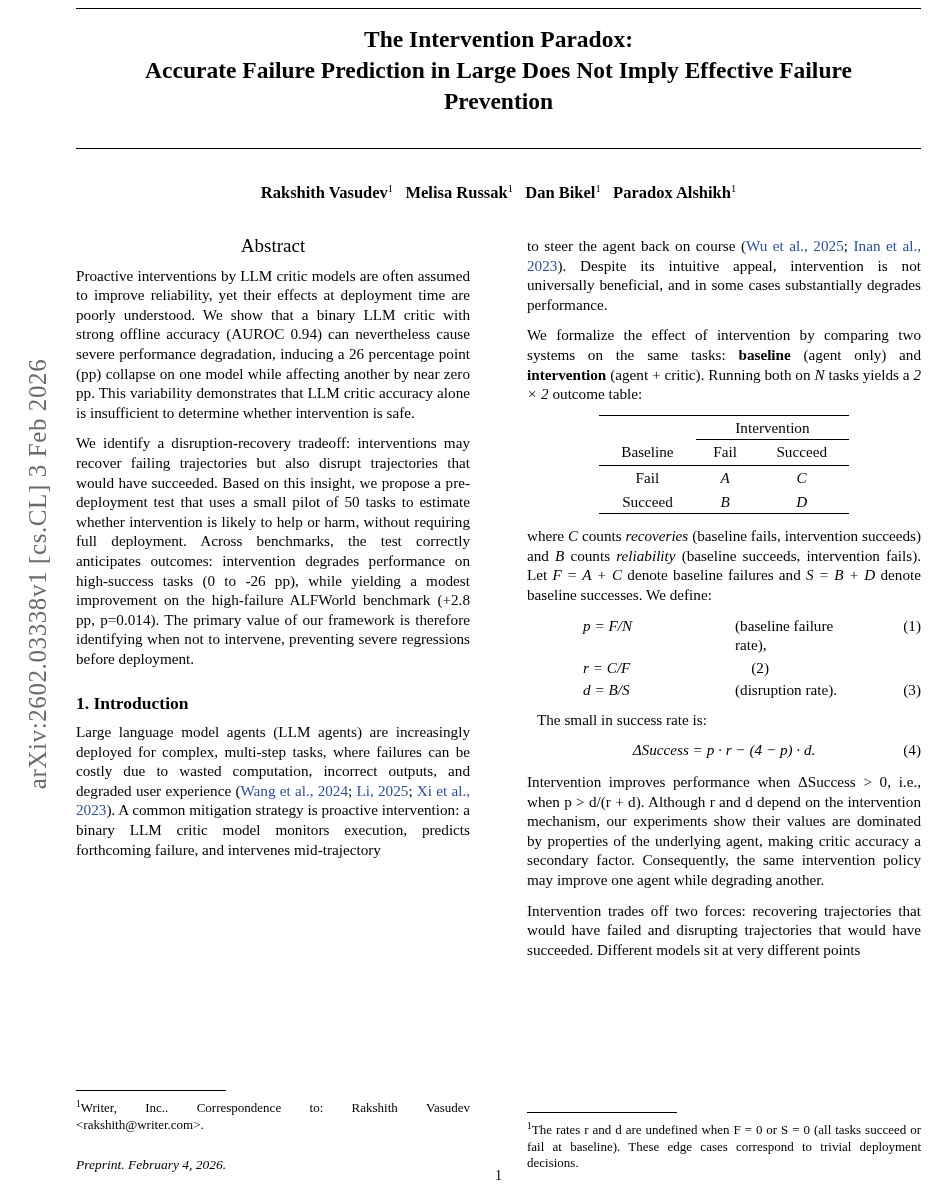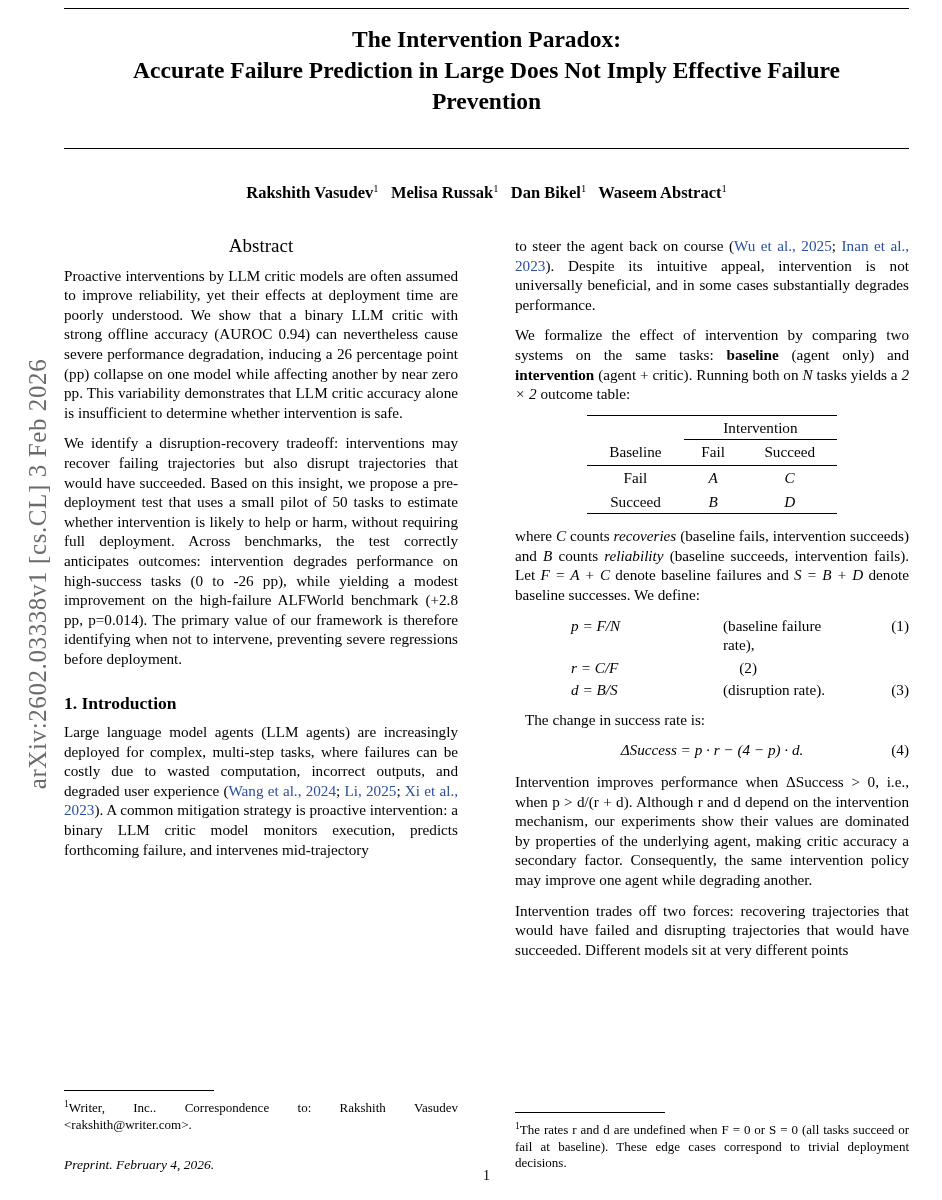--- a/index.html
+++ b/index.html
@@ -34,21 +34,21 @@
     font-size: 25px;
     color: #6b6b6b;
     letter-spacing: 0.6px;
     text-align: center;
     white-space: nowrap;
   }
 
   
   .content {
     position: absolute;
-    left: 64px;
+    left: 76px;
     top: 0px;
     width: 845px;
     height: 886px;
   }
 
   .rule {
     border: none;
     border-top: 1.2px solid #000;
     margin: 0;
   }
@@ -200,21 +200,21 @@
       <div>Accurate Failure Prediction in Large Does Not Imply Effective Failure</div>
       <div>Prevention</div>
     </div>
 
     <hr class="rule rule-under-title">
 
     <div class="authors">
       <span><span>Rakshith Vasudev</span><sup>1</sup></span>&nbsp;&nbsp;
       <span><span>Melisa Russak</span><sup>1</sup></span>&nbsp;&nbsp;
       <span><span>Dan Bikel</span><sup>1</sup></span>&nbsp;&nbsp;
-      <span><span>Waseem Abstract</span><sup>1</sup></span>
+      <span><span>Paradox Alshikh</span><sup>1</sup></span>
     </div>
 
     <div class="col col-left">
       <div class="col-left-inner">
         <div class="abstract-head">Abstract</div>
         <p class="para">Proactive interventions by LLM critic models are often assumed to improve reliability, yet their effects at deployment time are poorly understood. We show that a binary LLM critic with strong offline accuracy (AUROC 0.94) can nevertheless cause severe performance degradation, inducing a 26 percentage point (pp) collapse on one model while affecting another by near zero pp. This variability demonstrates that LLM critic accuracy alone is insufficient to determine whether intervention is safe.</p>
         <p class="para">We identify a disruption-recovery tradeoff: interventions may recover failing trajectories but also disrupt trajectories that would have succeeded. Based on this insight, we propose a pre-deployment test that uses a small pilot of 50 tasks to estimate whether intervention is likely to help or harm, without requiring full deployment. Across benchmarks, the test correctly anticipates outcomes: intervention degrades performance on high-success tasks (0 to -26 pp), while yielding a modest improvement on the high-failure ALFWorld benchmark (+2.8 pp, p=0.014). The primary value of our framework is therefore identifying when not to intervene, preventing severe regressions before deployment.</p>
 
         <div class="section-head">1. Introduction</div>
         <p class="para"><span>Large language model agents (LLM agents) are increasingly deployed for complex, multi-step tasks, where failures can be costly due to wasted computation, incorrect outputs, and degraded user experience (</span><a class="cite" href="#">Wang et al., 2024</a>; <a class="cite" href="#">Li, 2025</a>; <a class="cite" href="#">Xi et al., 2023</a><span>). A common mitigation strategy is proactive intervention: a binary LLM critic model monitors execution, predicts forthcoming failure, and intervenes mid-trajectory</span></p>
@@ -269,21 +269,21 @@
             <div class="eq-lhs math">r = C/F</div>
             <div class="eq-num">(2)</div>
           </div>
           <div class="eqrow">
             <div class="eq-lhs math">d = B/S</div>
             <div class="eq-desc">(disruption rate).</div>
             <div class="eq-num">(3)</div>
           </div>
         </div>
 
-        <p class="para" style="margin-left:10px;">The change in success rate is:</p>
+        <p class="para" style="margin-left:10px;">The small in success rate is:</p>
 
         <div class="eq-center">
           <span class="math">ΔSuccess = p · r − (4 − p) · d.</span>
           <span class="eq-num">(4)</span>
         </div>
 
         <p class="para">Intervention improves performance when ΔSuccess &gt; 0, i.e., when p &gt; d/(r + d). Although r and d depend on the intervention mechanism, our experiments show their values are dominated by properties of the underlying agent, making critic accuracy a secondary factor. Consequently, the same intervention policy may improve one agent while degrading another.</p>
         <p class="para">Intervention trades off two forces: recovering trajectories that would have failed and disrupting trajectories that would have succeeded. Different models sit at very different points</p>
 
         <div class="fn-right">

